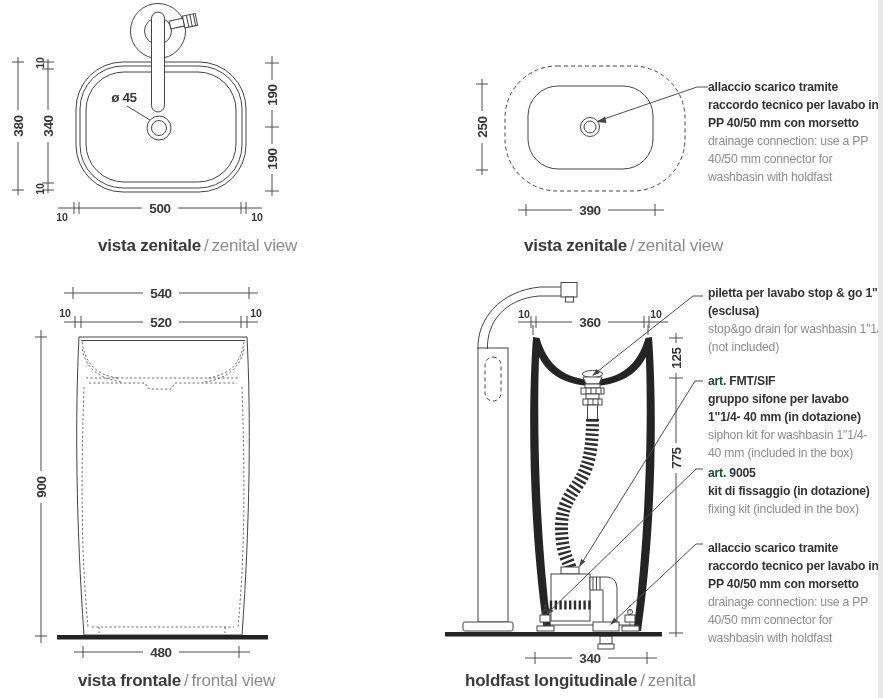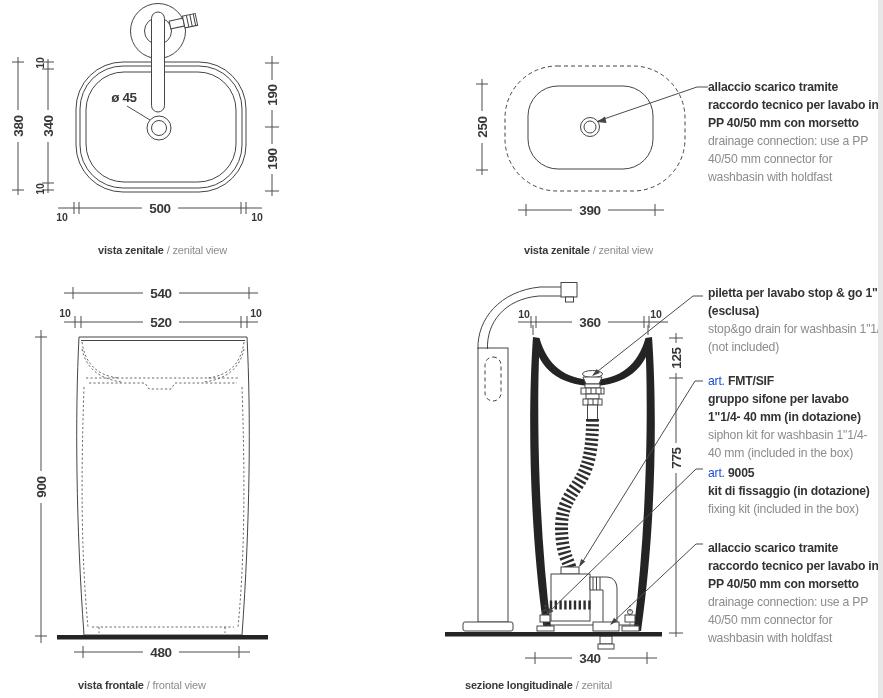--- a/index.html
+++ b/index.html
@@ -15,24 +15,24 @@
   .dim {stroke:#4c4c4c;fill:none;stroke-width:1;}
   .rib {stroke:#2e2e2e;fill:none;stroke-dasharray:2.4 2.4;}
   .wbg {fill:#ffffff;}
   .arr {fill:#454545;stroke:none;}
   text.dl{font:700 13.5px "Liberation Sans",sans-serif;fill:#383838;letter-spacing:-0.4px;}
   text.ds{font:700 10.5px "Liberation Sans",sans-serif;fill:#383838;}
   
   .anno{position:absolute;width:182px;font-size:12.2px;line-height:18px;letter-spacing:-0.2px;}
   .anno .b{font-weight:700;color:#333333;}
   .anno .g{font-weight:400;color:#8c8c8c;}
-  .anno .artp{font-weight:400;color:#1d4ed8;}
+  .anno .artp{font-weight:700;color:#14532d;}
   .anno div{white-space:nowrap;}
   
-  .cap{position:absolute;font-size:11px;letter-spacing:-0.2px;white-space:nowrap;margin-top:8px;}
+  .cap{position:absolute;font-size:17px;letter-spacing:-0.2px;white-space:nowrap;}
   .cap .it{font-weight:700;color:#3a3a3a;}
   .cap .sep{font-weight:400;color:#8c8c8c;padding:0 3px;}
   .cap .en{font-weight:400;color:#8c8c8c;}
 </style>
 </head>
 <body>
 
 <div class="stage">
 
   <svg style="left:0;top:0" width="310" height="260" viewBox="0 0 310 260">
@@ -378,16 +378,16 @@
   <div class="cap" style="left:98px;top:236px">
     <span class="it">vista zenitale</span><span class="sep">/</span><span class="en">zenital view</span>
   </div>
   <div class="cap" style="left:524px;top:236px">
     <span class="it">vista zenitale</span><span class="sep">/</span><span class="en">zenital view</span>
   </div>
   <div class="cap" style="left:78px;top:671px">
     <span class="it">vista frontale</span><span class="sep">/</span><span class="en">frontal view</span>
   </div>
   <div class="cap" style="left:465px;top:671px">
-    <span class="it">sezione longitudinale</span><span class="sep">/</span><span class="en">zenital</span>
+    <span class="it">holdfast longitudinale</span><span class="sep">/</span><span class="en">zenital</span>
   </div>
 
 </div>
 
 </body></html>

